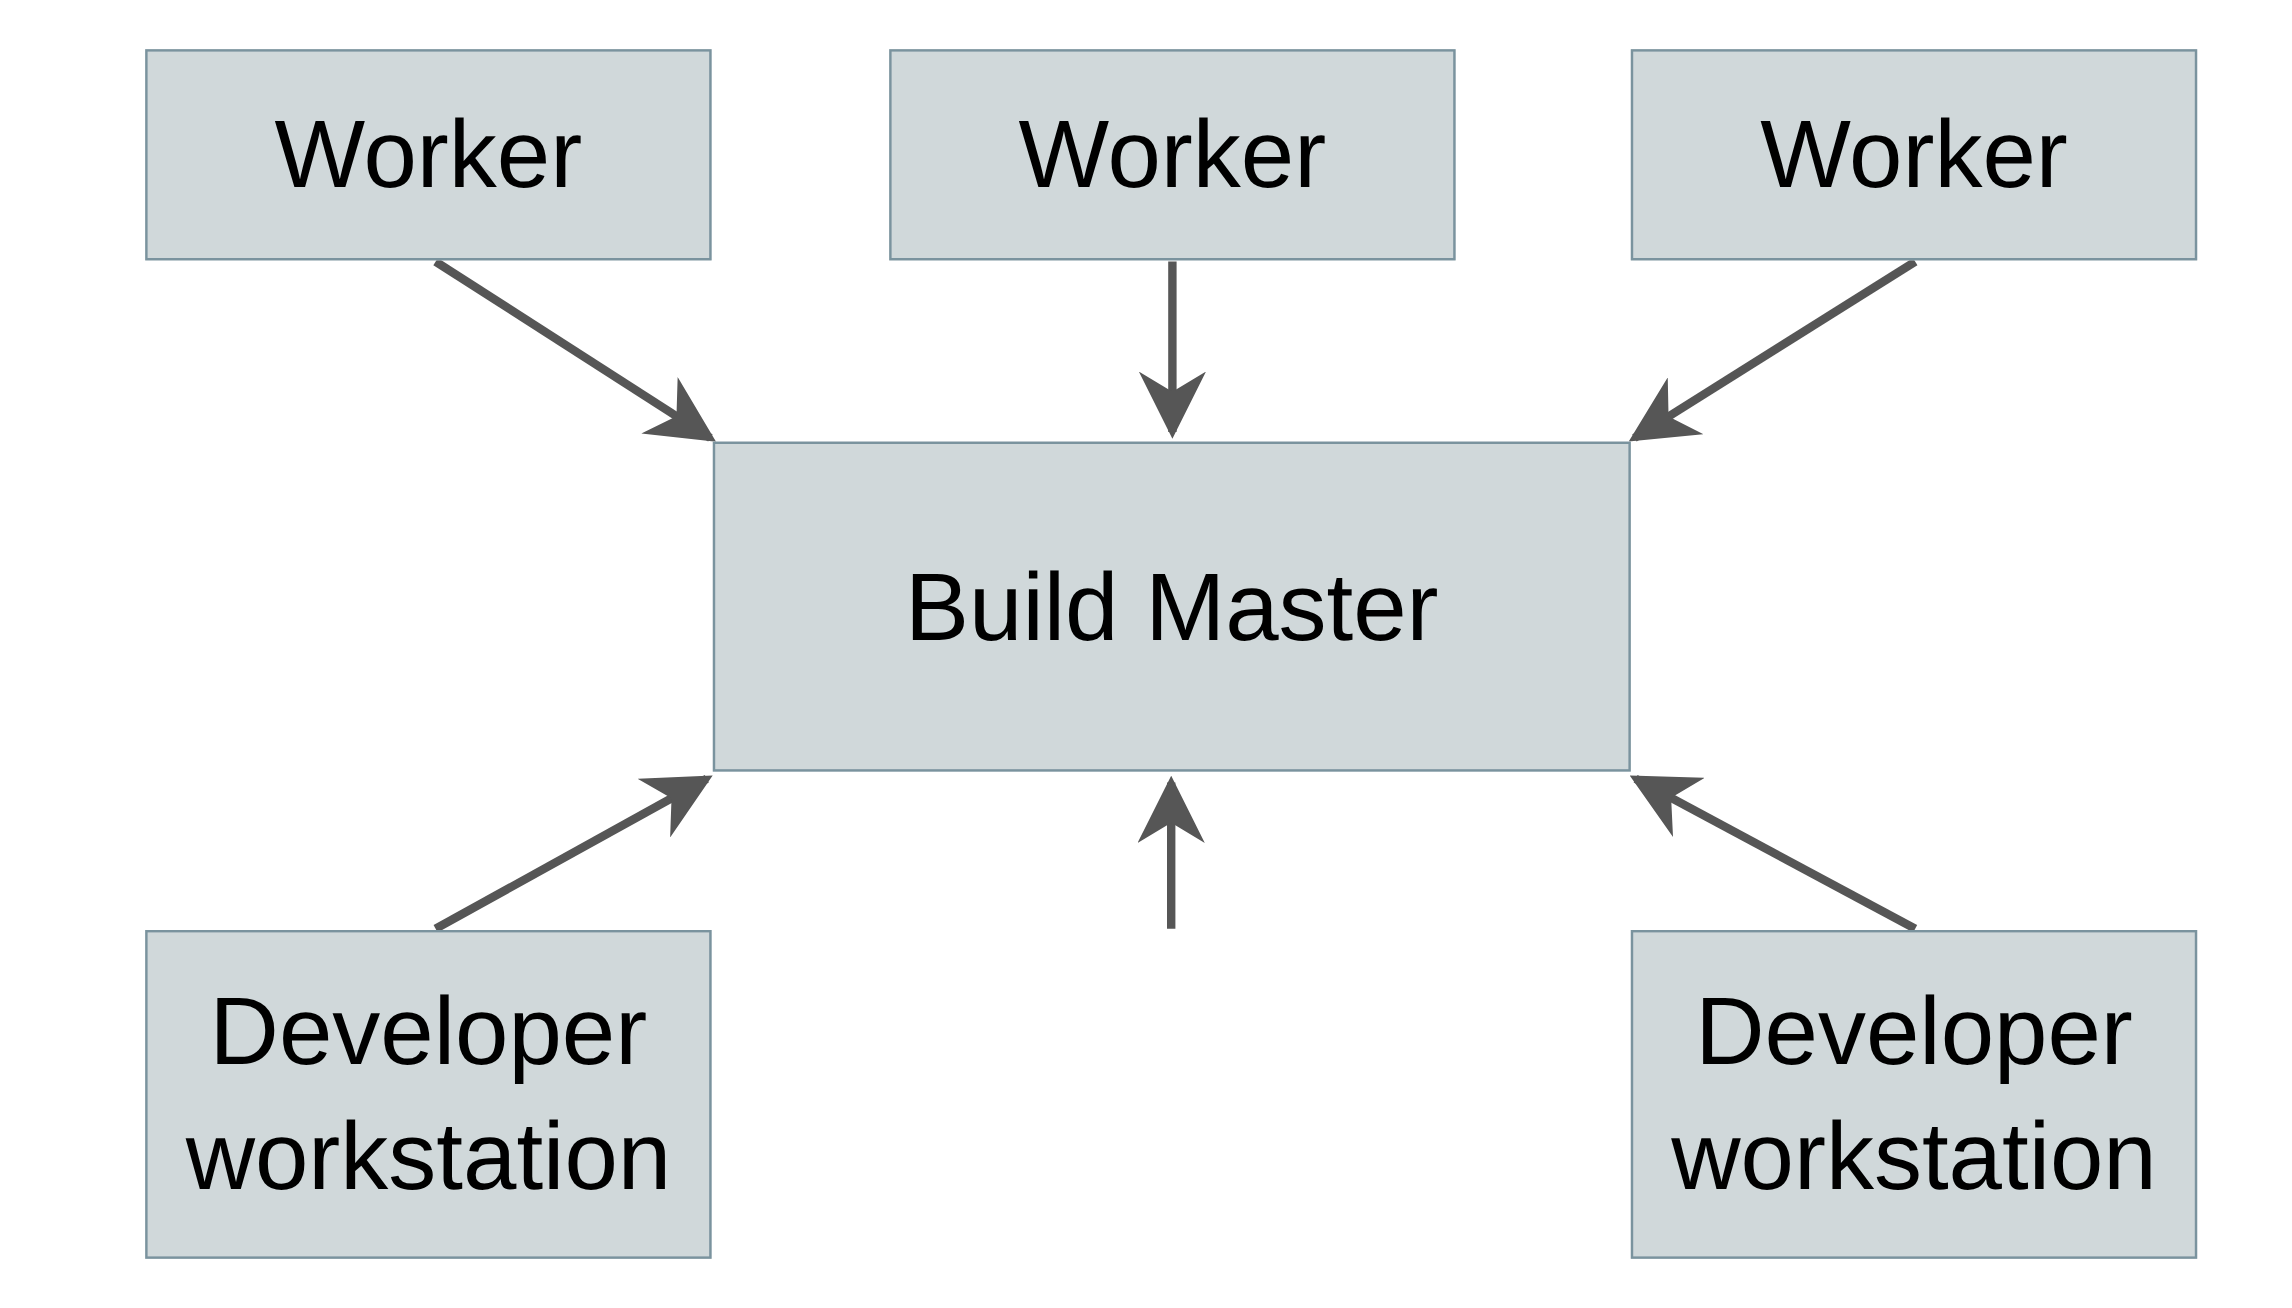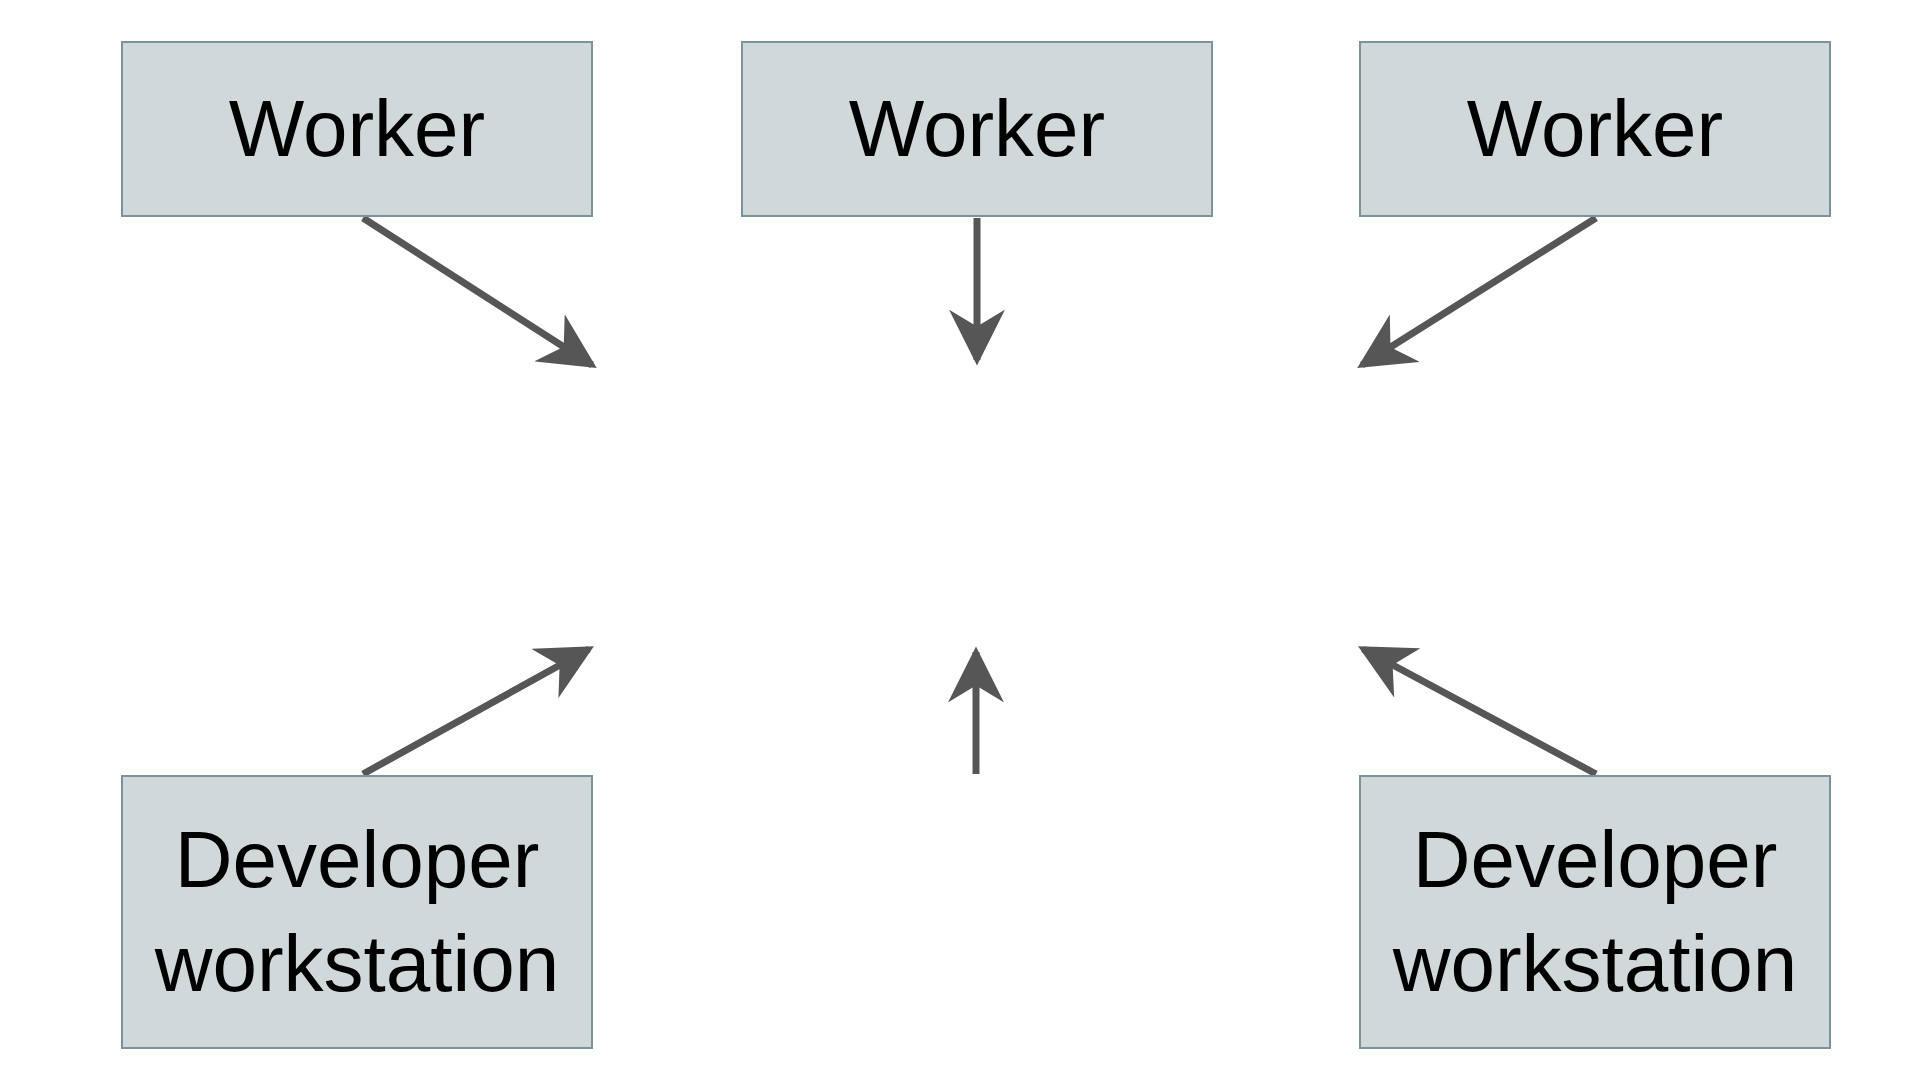--- a/index.html
+++ b/index.html
@@ -46,20 +46,23 @@
 
   <div class="node" style="left: 121px; top: 41px; width: 472px; height: 176px;">
     <span>Worker</span>
   </div>
   <div class="node" style="left: 741px; top: 41px; width: 472px; height: 176px;">
     <span>Worker</span>
   </div>
   <div class="node" style="left: 1359px; top: 41px; width: 472px; height: 176px;">
     <span>Worker</span>
   </div>
+  <div class="node" style="left: 594px; top: 368px; width: 765px; height: 275px;">
+    <span>Build Master</span>
+  </div>
   <div class="node" style="left: 121px; top: 775px; width: 472px; height: 274px;">
     <span>Developer workstation</span>
   </div>
   <div class="node" style="left: 1359px; top: 775px; width: 472px; height: 274px;">
     <span>Developer workstation</span>
   </div>
 
 </div>
 
 </body></html>

